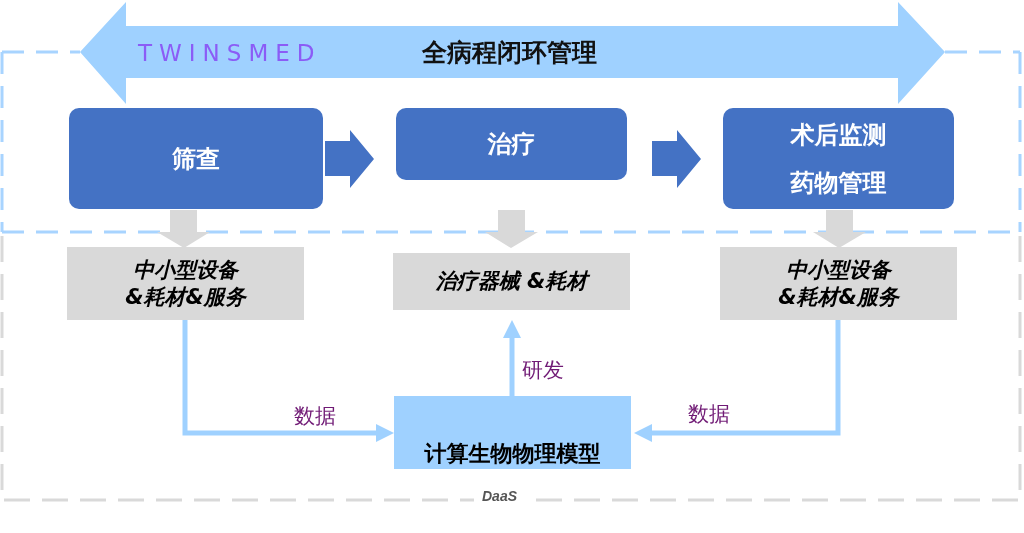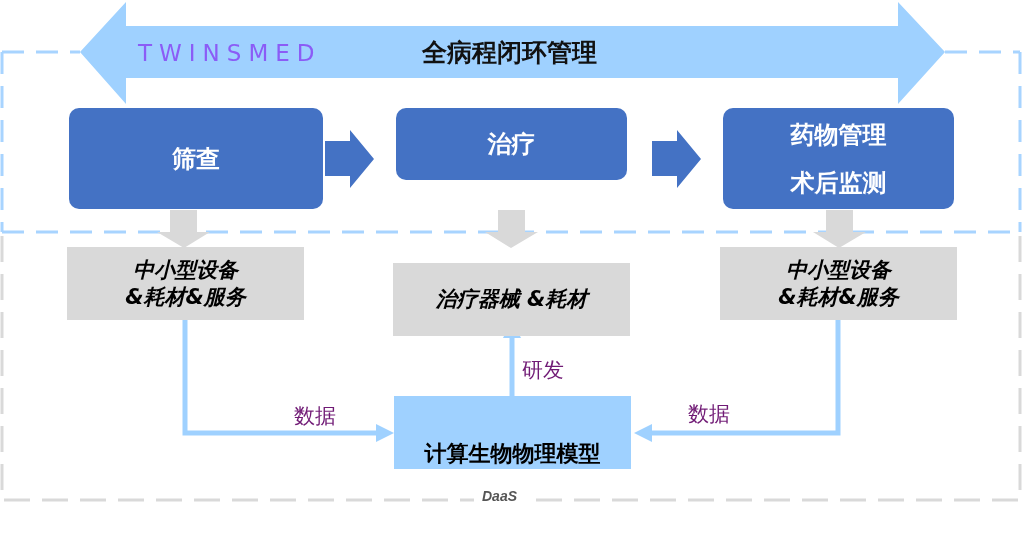--- a/index.html
+++ b/index.html
@@ -46,29 +46,29 @@
 <div class="abs logo" style="left:138px;top:40px;">TWINSMED</div>
 <div class="abs title" style="left:414px;top:36px;margin-left:8px;">全病程闭环管理</div>
 
 <div class="abs stage" style="left:69px;top:108px;width:254px;height:101px;">
   <span>筛查</span>
 </div>
 <div class="abs stage" style="left:396px;top:108px;width:231px;height:72px;">
   <span>治疗</span>
 </div>
 <div class="abs stage" style="left:723px;top:108px;width:231px;height:101px;">
+  <span>术后监测</span>
   <span>药物管理</span>
-  <span>术后监测</span>
 </div>
 
 <div class="abs gray-box" style="left:67px;top:247px;width:237px;height:73px;">
   <span>中小型设备</span>
   <span>&amp;耗材&amp;服务</span>
 </div>
-<div class="abs gray-box" style="left:393px;top:263px;width:237px;height:73px;font-style:italic;">
+<div class="abs gray-box" style="left:393px;top:253px;width:237px;height:57px;font-style:italic;">
   <span>治疗器械 &amp;耗材</span>
 </div>
 <div class="abs gray-box" style="left:720px;top:247px;width:237px;height:73px;">
   <span>中小型设备</span>
   <span>&amp;耗材&amp;服务</span>
 </div>
 
 <div class="abs model" style="left:394px;top:396px;width:237px;height:73px;">
   <span>计算生物物理模型</span>
 </div>

